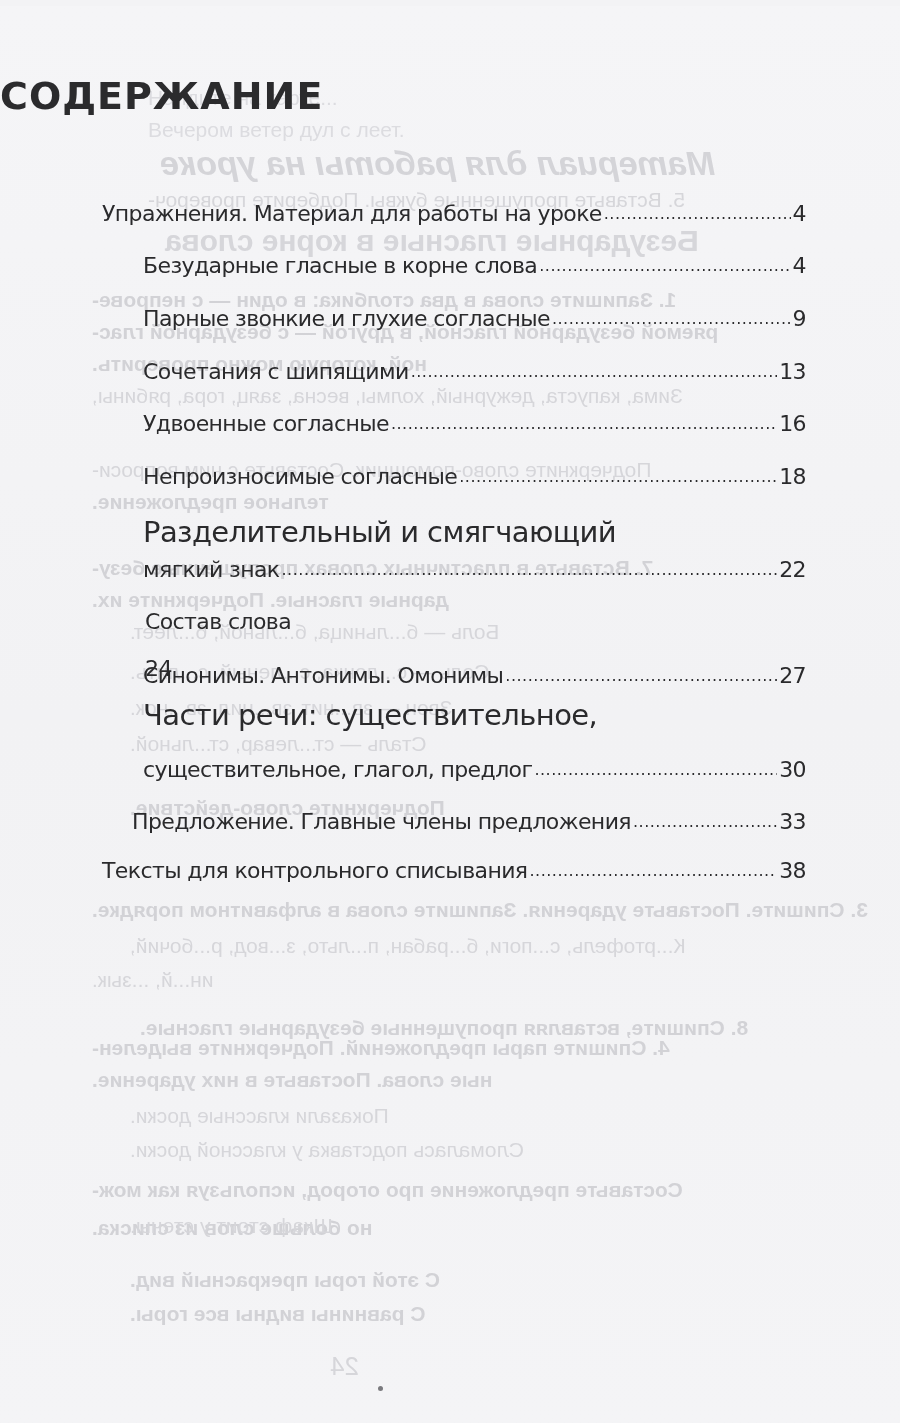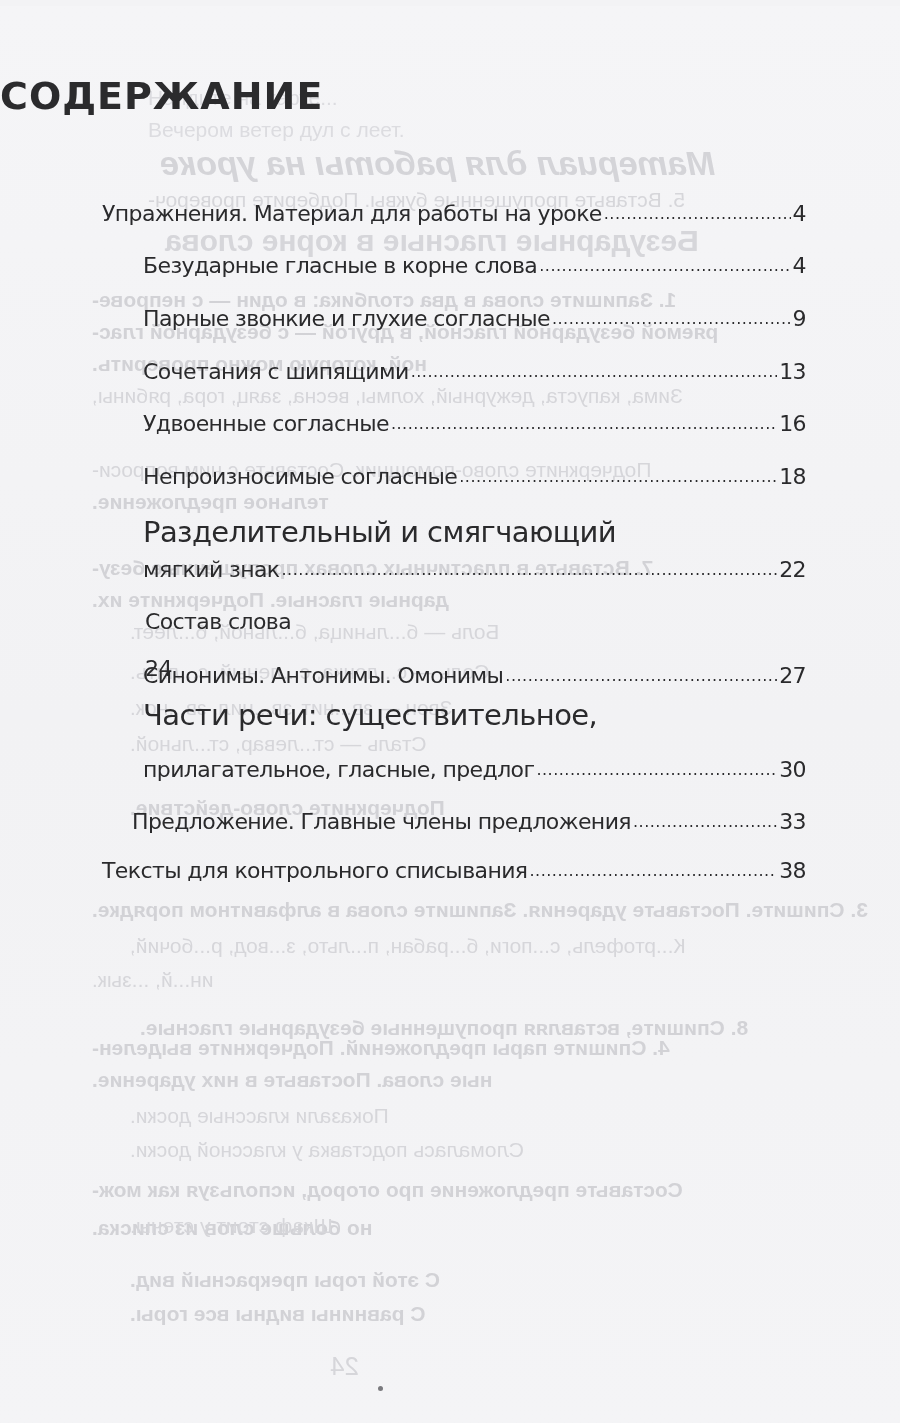--- a/index.html
+++ b/index.html
@@ -203,21 +203,21 @@
     </div>
 
     <div class="entry level-2" style="top:655px;">
       <span class="label">Синонимы. Антонимы. Омонимы</span>
       <span class="leader"></span>
       <span class="page-num">27</span>
     </div>
 
     <div class="entry-first-line" style="left:143px; top:692px;">Части речи: существительное,</div>
     <div class="entry level-2" style="top:749px;">
-      <span class="label">прилагательное, гласные, предлог</span>
+      <span class="label">существительное, глагол, предлог</span>
       <span class="leader"></span>
       <span class="page-num">30</span>
     </div>
 
     <div class="entry level-2" style="top:801px; left:132px;">
       <span class="label">Предложение. Главные члены предложения</span>
       <span class="leader"></span>
       <span class="page-num">33</span>
     </div>
 

